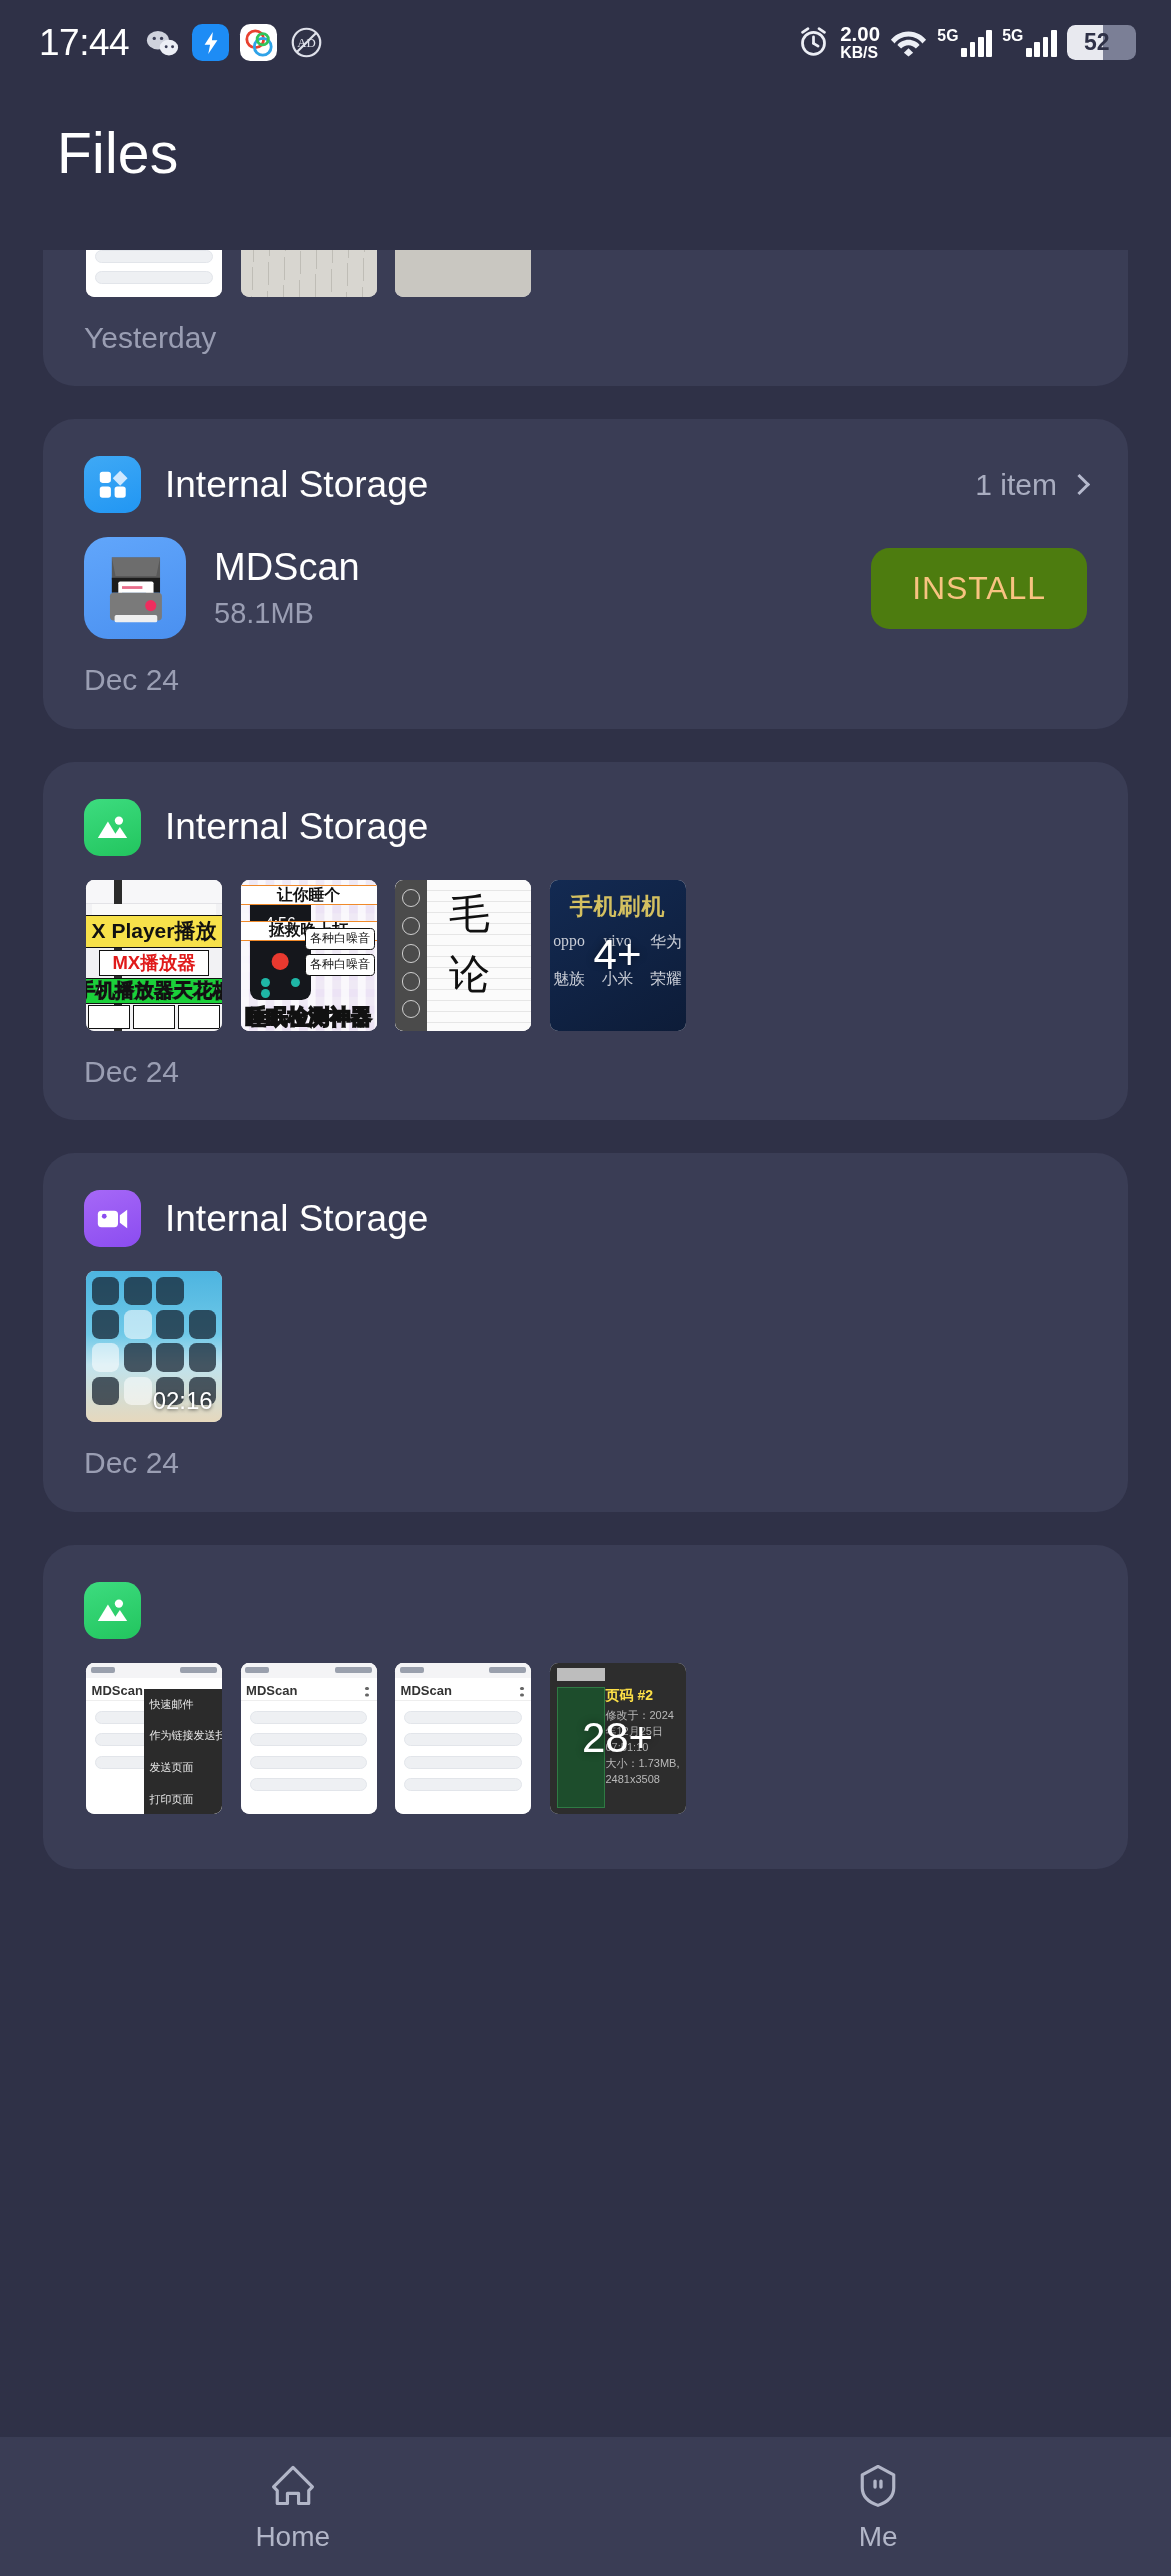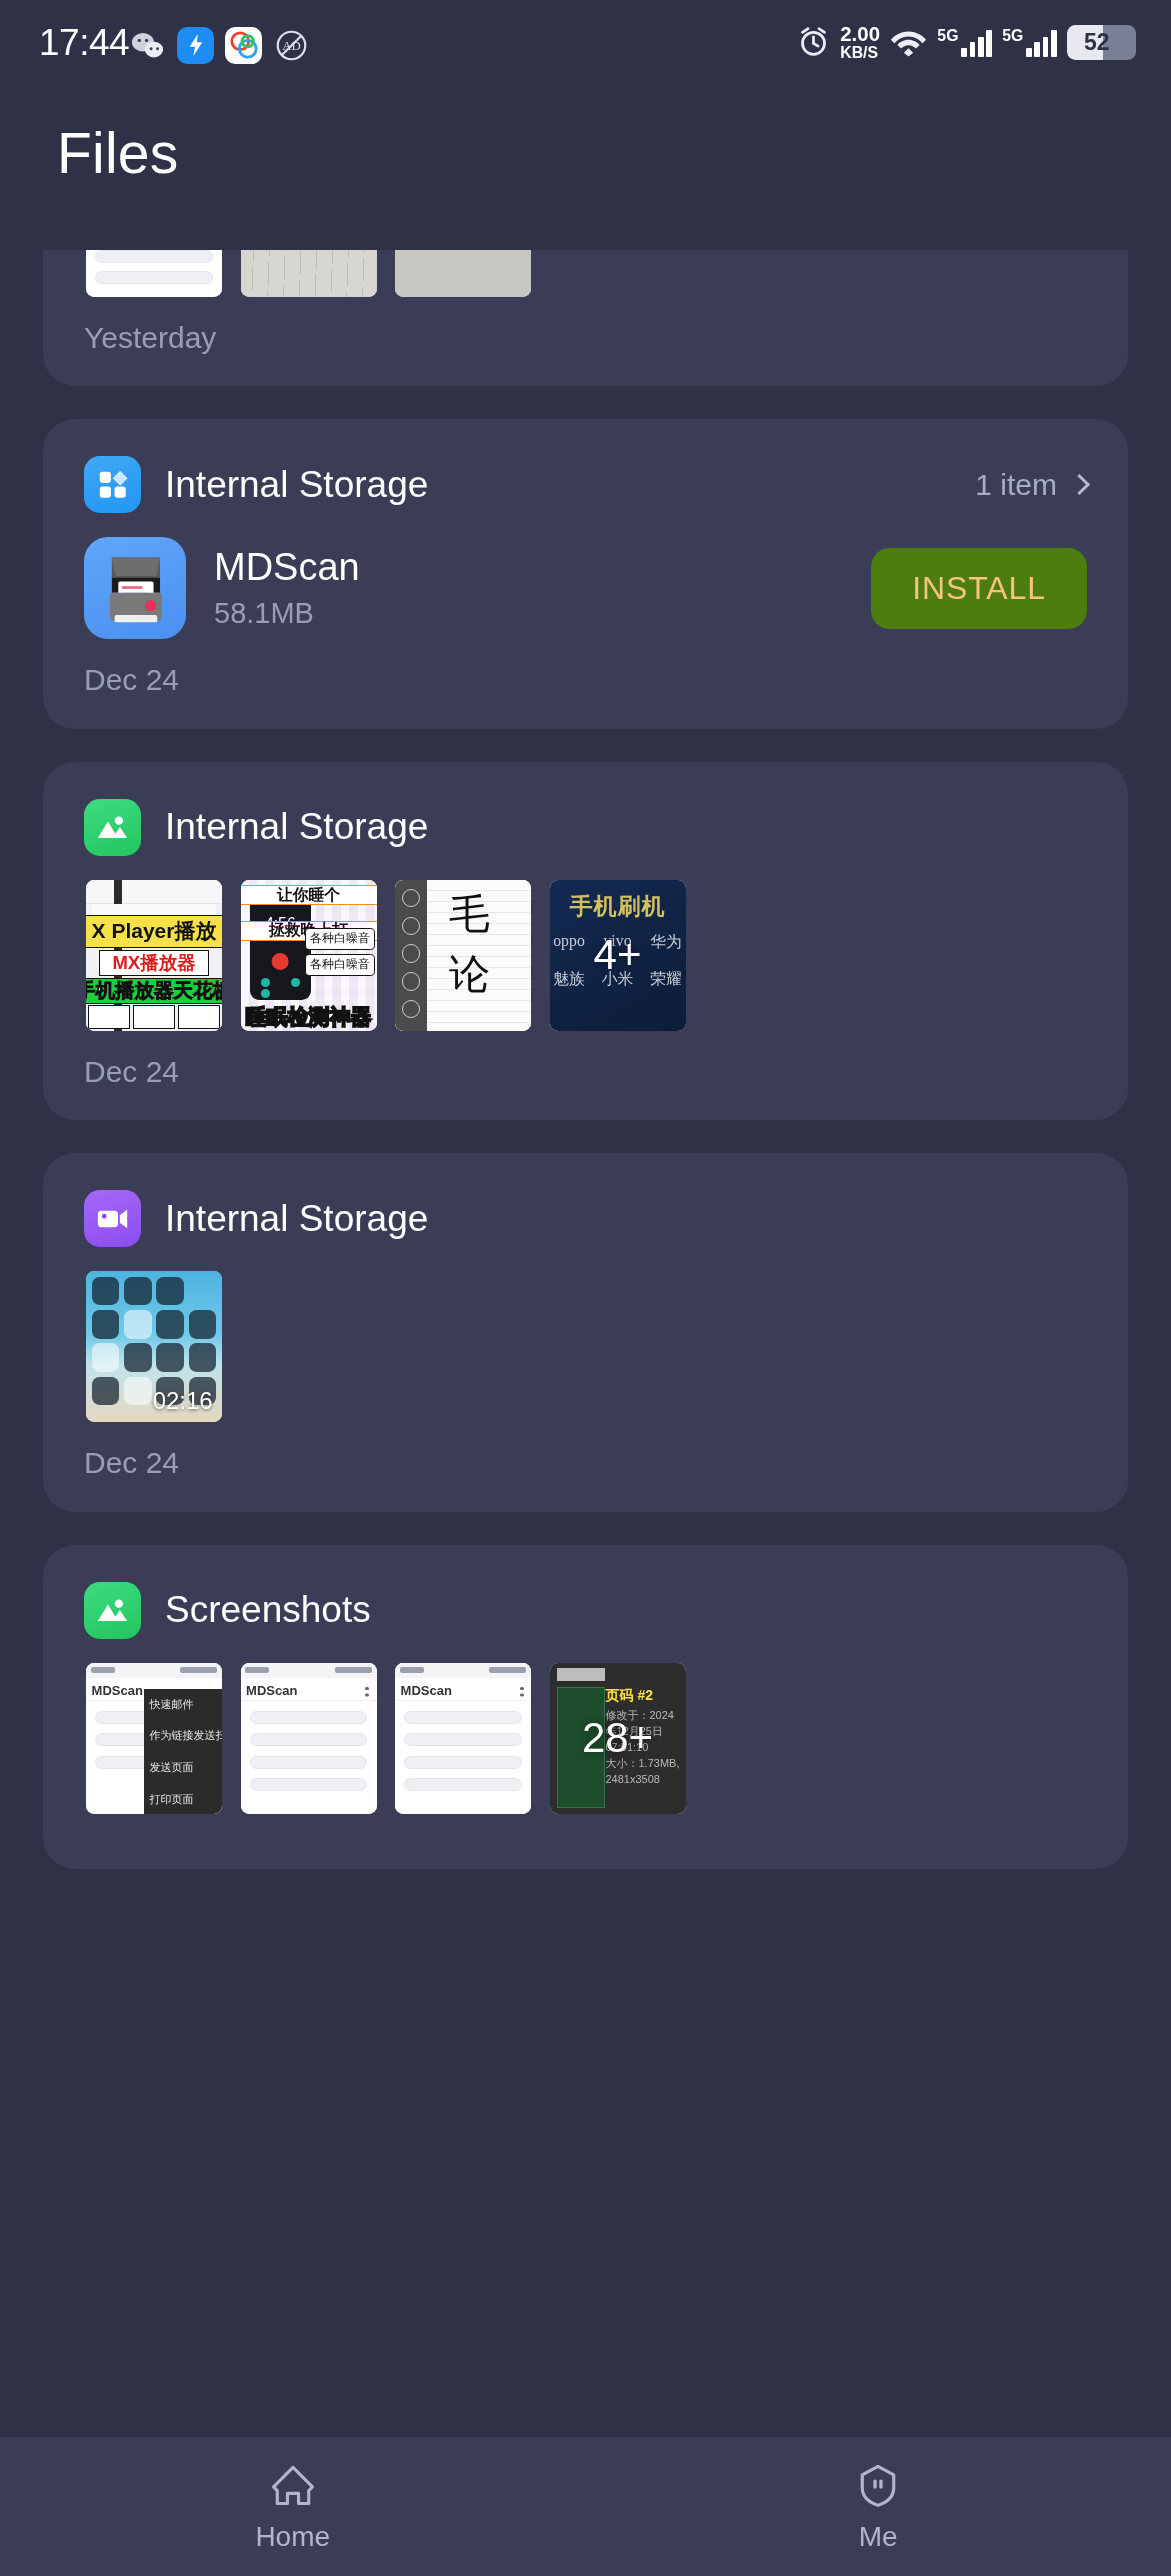--- a/index.html
+++ b/index.html
@@ -9,21 +9,21 @@
     font-family:"Liberation Sans", sans-serif;
     overflow:hidden;
   }
   body { position:relative; }
 
   
   .statusbar {
     height:85px; display:flex; align-items:center;
     justify-content:space-between; padding:0 35px 0 39px;
   }
-  .sb-left { display:flex; align-items:flex-end; }
+  .sb-left { display:flex; align-items:center; gap:15px; }
   .sb-time { color:#fff; font-size:37px; letter-spacing:-0.5px; font-weight:400; }
   .sb-icons { display:flex; align-items:center; gap:11px; }
   .sb-ico { width:37px; height:37px; border-radius:10.2px; display:flex;
             align-items:center; justify-content:center; position:relative; }
   .ico-wechat { background:transparent; }
   .ico-blue { background:#1d8cf5; }
   .ico-rainbow { background:#fff; overflow:hidden; }
   .ico-adblock { background:transparent; }
   .sb-right { display:flex; align-items:center; gap:10.2px; }
   .net-speed { color:#fff; font-size:20.4px; line-height:0.96; text-align:left; font-weight:700; }
@@ -484,21 +484,20 @@
 
   <div class="card">
     <div class="card-head">
       <div class="app-badge badge-green">
         <svg width="33" height="30" viewBox="0 0 36 32">
           <circle cx="25" cy="9" r="4.5" fill="#fff"></circle>
           <path d="M2 28 L13 10 L24 28 Z" fill="#fff"></path>
           <path d="M18 28 L26 16 L34 28 Z" fill="#fff"></path>
         </svg>
       </div>
-      <div class="card-title">Screenshots</div>
     </div>
 
     <div class="thumbs">
       <div class="thumb">
         <div class="art-shot">
           <div class="sb">
               <i style="width:24px"></i>
               <i style="width:37px"></i>
             </div>
           <div class="hdr">

